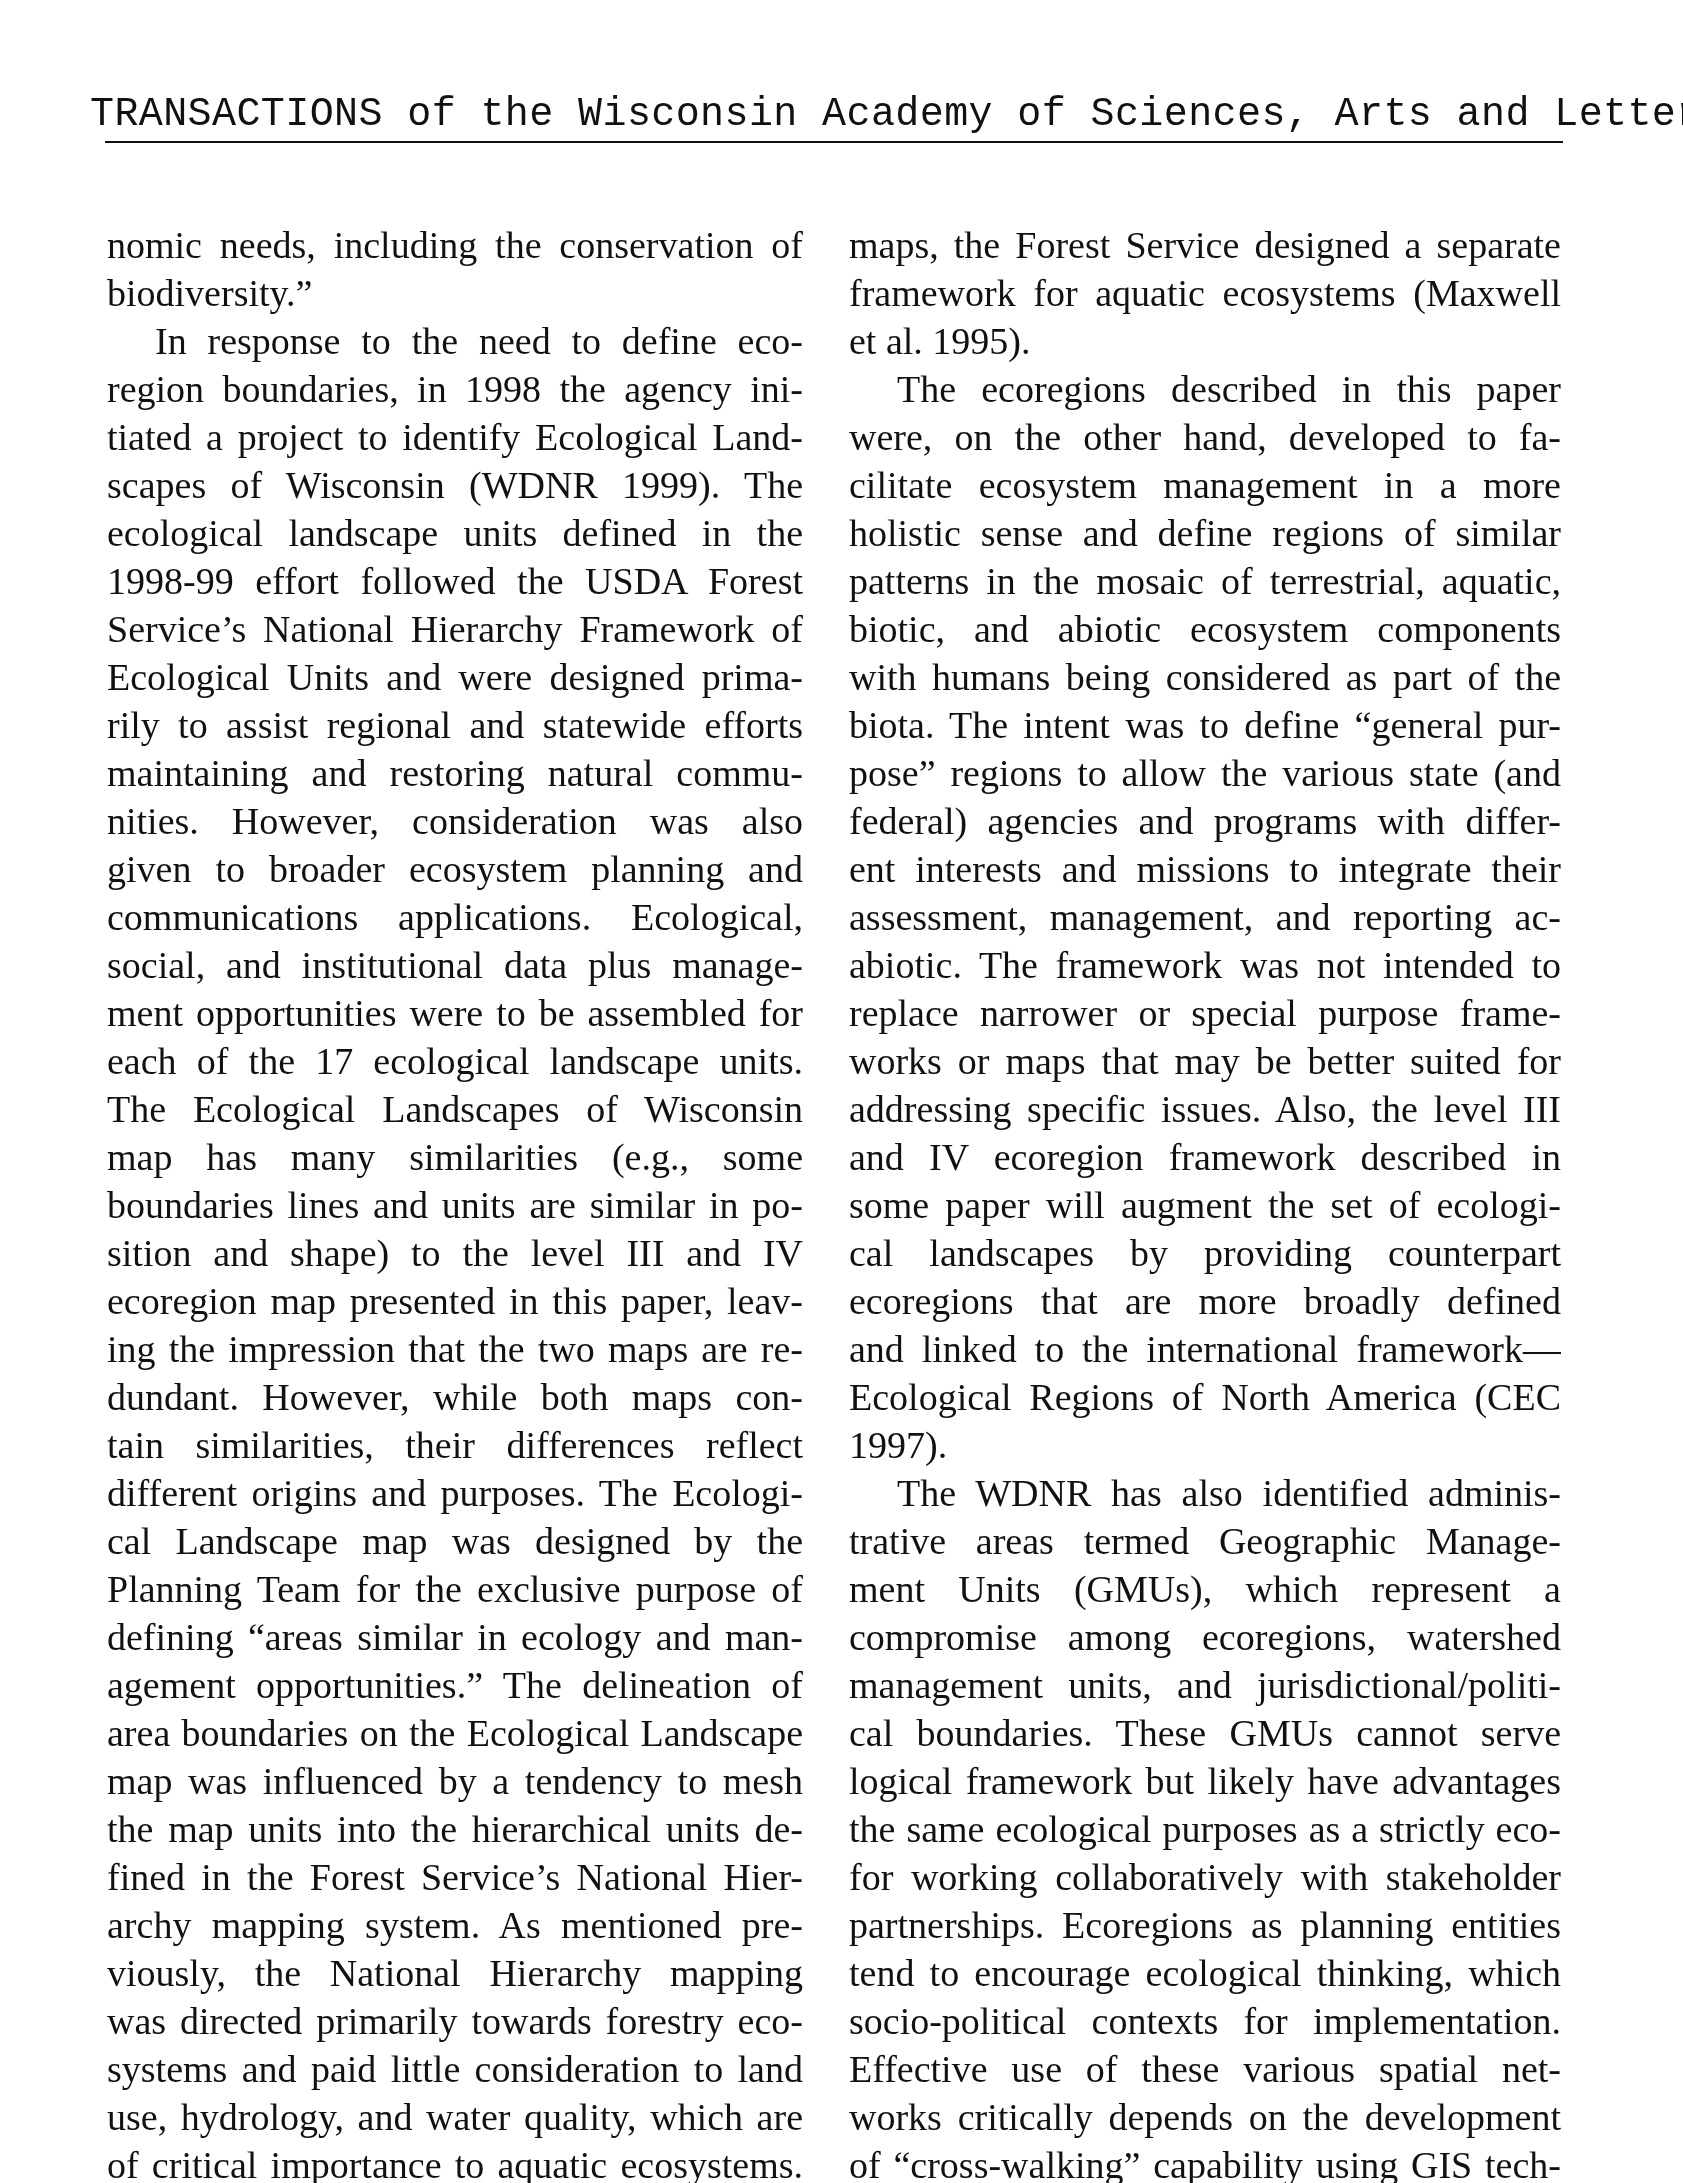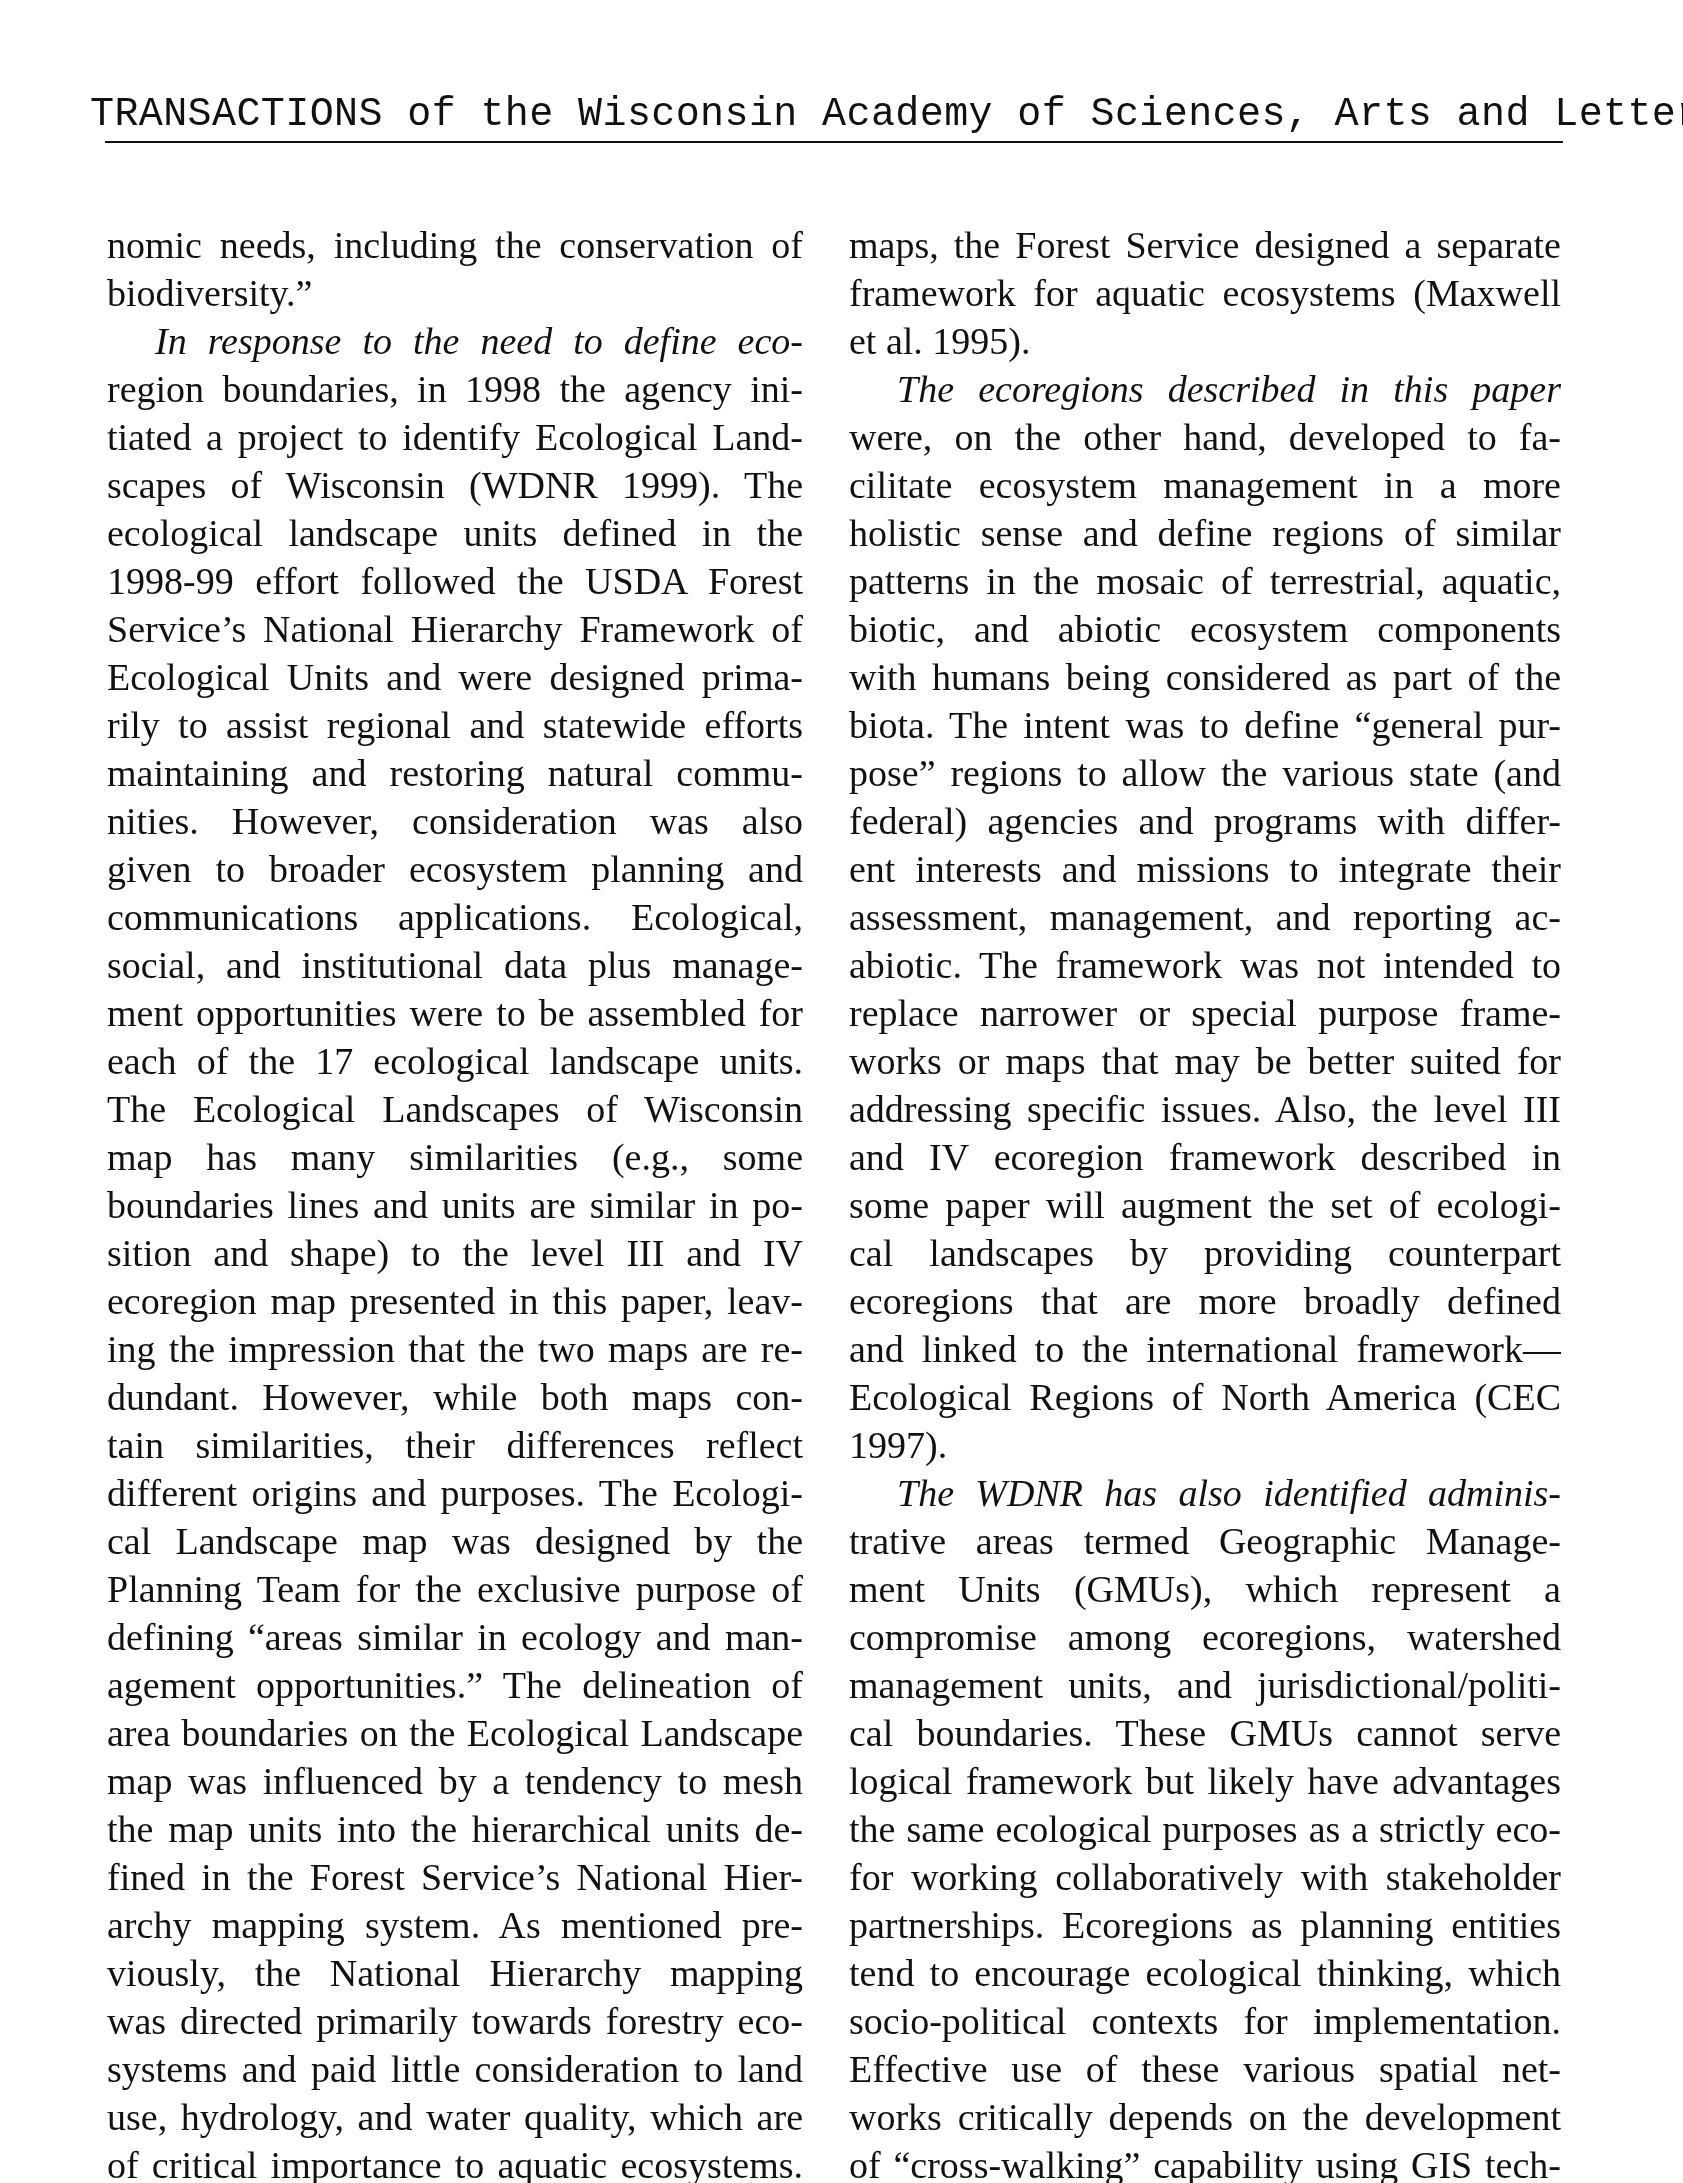--- a/index.html
+++ b/index.html
@@ -11,21 +11,21 @@
   }
   .rule { position:absolute; left:105px; top:141px; width:1458px; height:2.2px; background:#111; }
   .col {
     position:absolute; top:221px;
     font-family:"Liberation Serif", serif; font-size:38px; line-height:48px;
   }
   .col-left { left:107px; width:696px; }
   .col-right { left:849px; width:712px; }
   .ln { display:block; white-space:nowrap; height:48px; }
   .ln.j { text-align:justify; text-align-last:justify; white-space:normal; overflow:hidden; }
-  .ln.ind { text-indent:48px;font-style:italic; }
+  .ln.ind { text-indent:48px; }
 </style>
 </head>
 <body>
 
 <div class="running-head">TRANSACTIONS of the Wisconsin Academy of Sciences, Arts and Letters</div>
 <div class="rule"></div>
 
 <div class="col col-left">
     <span class="ln j">nomic needs, including the conservation of</span>
     <span class="ln">biodiversity.”</span>

